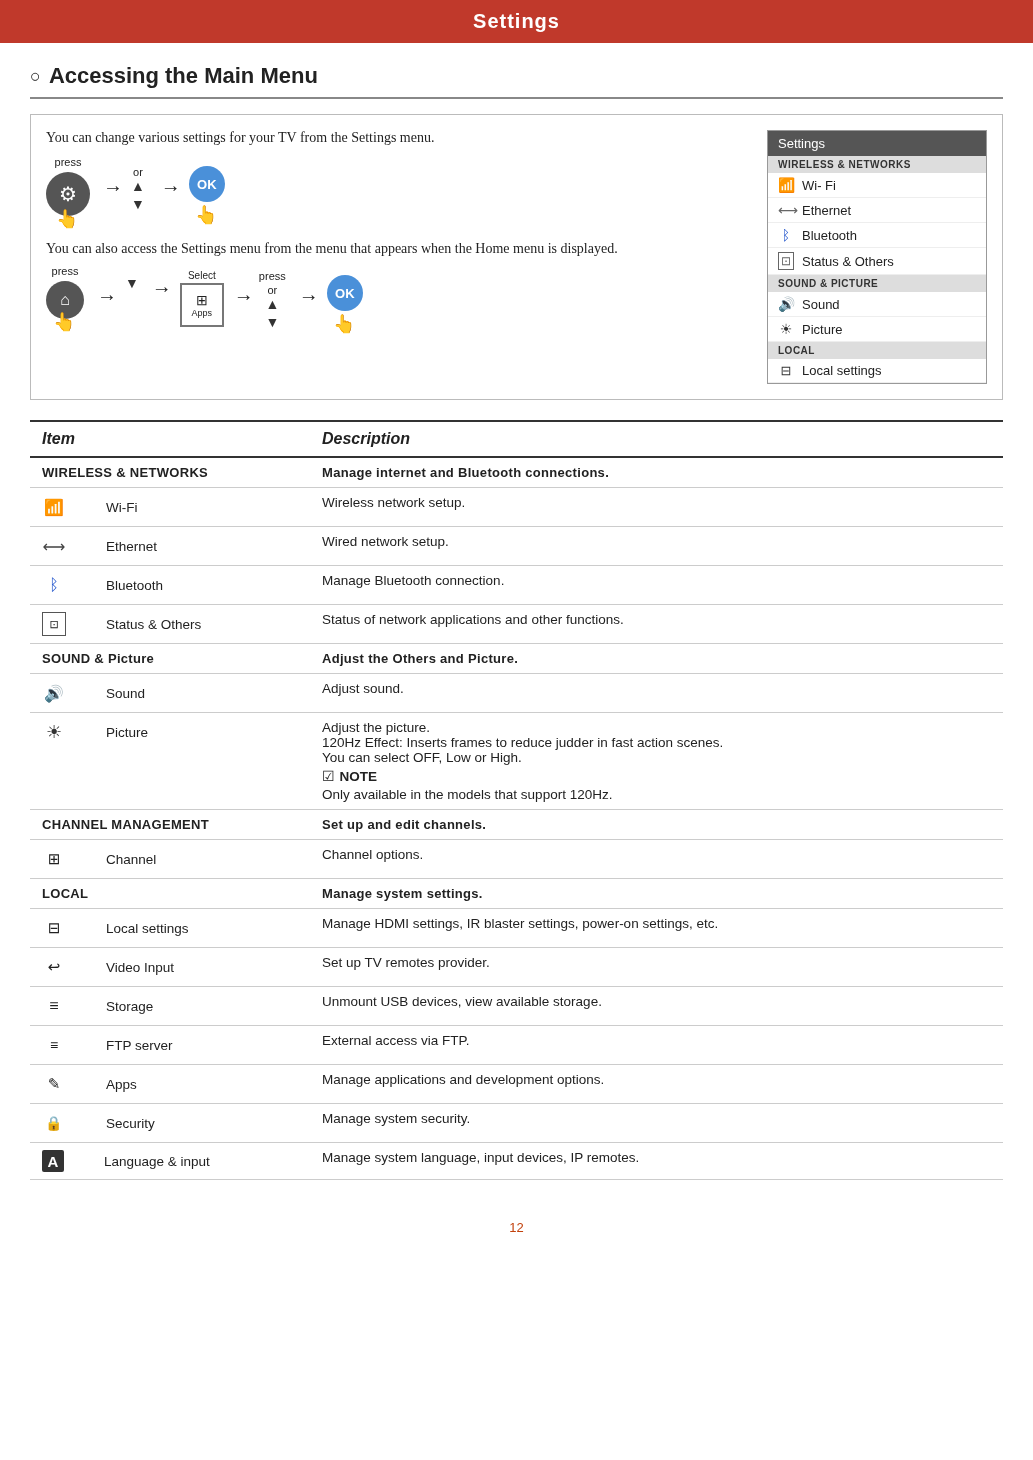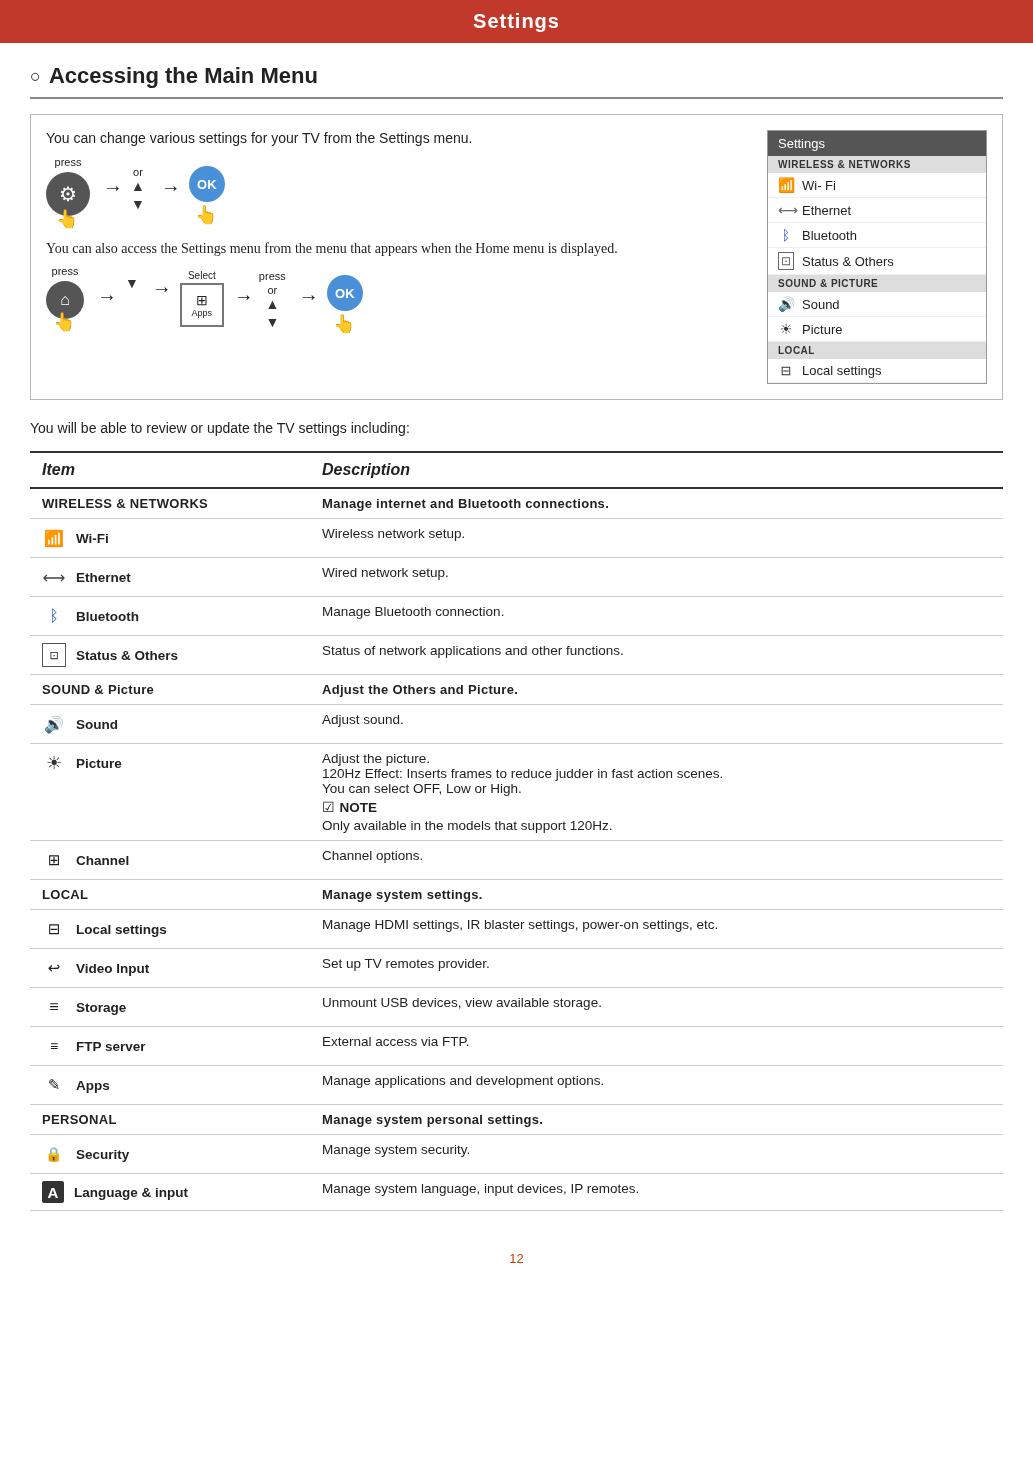--- a/index.html
+++ b/index.html
@@ -53,20 +53,21 @@
       align-items: flex-start;
     }
 
     .intro-left {
       flex: 1;
     }
 
     .intro-text {
       margin-bottom: 10px;
       font-size: 14px;
+      font-family: Liberation Serif, serif;
     }
 
     .gear-btn {
       width: 44px;
       height: 44px;
       border-radius: 50%;
       background: #555;
       display: flex;
       align-items: center;
       justify-content: center;
@@ -218,22 +219,23 @@
       width: 24px;
       height: 24px;
       display: flex;
       align-items: center;
       justify-content: center;
       font-size: 16px;
       flex-shrink: 0;
     }
 
     .item-name {
-      font-weight: bold;
+      font-weight: normal;
       font-size: 13.5px;
+      margin-left: 30px;
     }
 
     .page-number {
       text-align: center;
       margin: 20px 0 10px;
       font-size: 13px;
       color: #c2410c;
     }
 
     .wifi-s { color: #666; font-size: 14px; }
@@ -385,21 +387,20 @@
         <span>Picture</span>
       </div>
       <div class="settings-section-label">LOCAL</div>
       <div class="settings-item">
         <span class="settings-item-icon loc-s">⊟</span>
         <span>Local settings</span>
       </div>
     </div>
   </div>
 
-  <p class="review-text">You will be able to review or update the TV settings including:</p>
 
   <table class="settings-table">
     <thead>
       <tr>
         <th>Item</th>
         <th>Description</th>
       </tr>
     </thead>
     <tbody>
 
@@ -475,20 +476,24 @@
           120Hz Effect: Inserts frames to reduce judder in fast action scenes.<br>
           You can select OFF, Low or High.<br>
           <div style="display:flex; align-items:center; gap:5px; margin:3px 0;">
             <span style="font-size:14px;">☑</span>
             <strong>NOTE</strong>
           </div>
           Only available in the models that support 120Hz.
         </td>
       </tr>
 
+      <tr class="category-row">
+        <td>CHANNEL MANAGEMENT</td>
+        <td>Set up and edit channels.</td>
+      </tr>
 
       <tr>
         <td>
           <div class="item-cell">
             <div class="item-icon" style="font-size:15px;">⊞</div>
             <span class="item-name">Channel</span>
           </div>
         </td>
         <td>Channel options.</td>
       </tr>
@@ -541,24 +546,20 @@
       <tr>
         <td>
           <div class="item-cell">
             <div class="item-icon" style="font-size:15px;">✎</div>
             <span class="item-name">Apps</span>
           </div>
         </td>
         <td>Manage applications and development options.</td>
       </tr>
 
-      <tr class="category-row">
-        <td>PERSONAL</td>
-        <td>Manage system personal settings.</td>
-      </tr>
 
       <tr>
         <td>
           <div class="item-cell">
             <div class="item-icon" style="font-size:14px;">🔒</div>
             <span class="item-name">Security</span>
           </div>
         </td>
         <td>Manage system security.</td>
       </tr>

